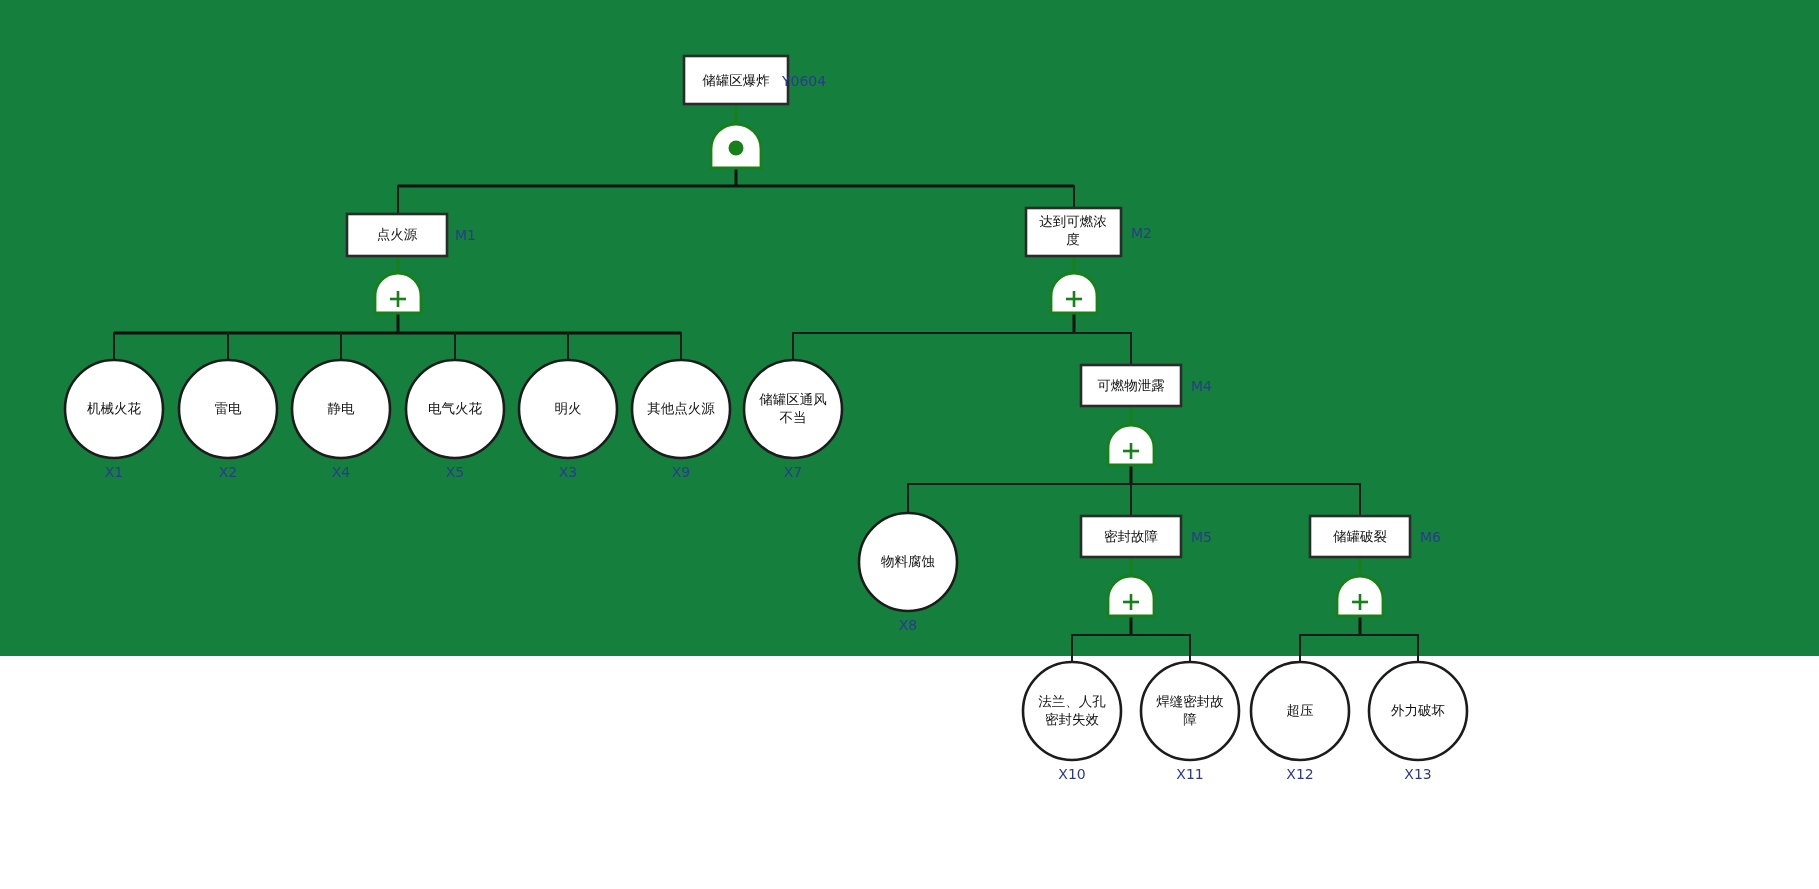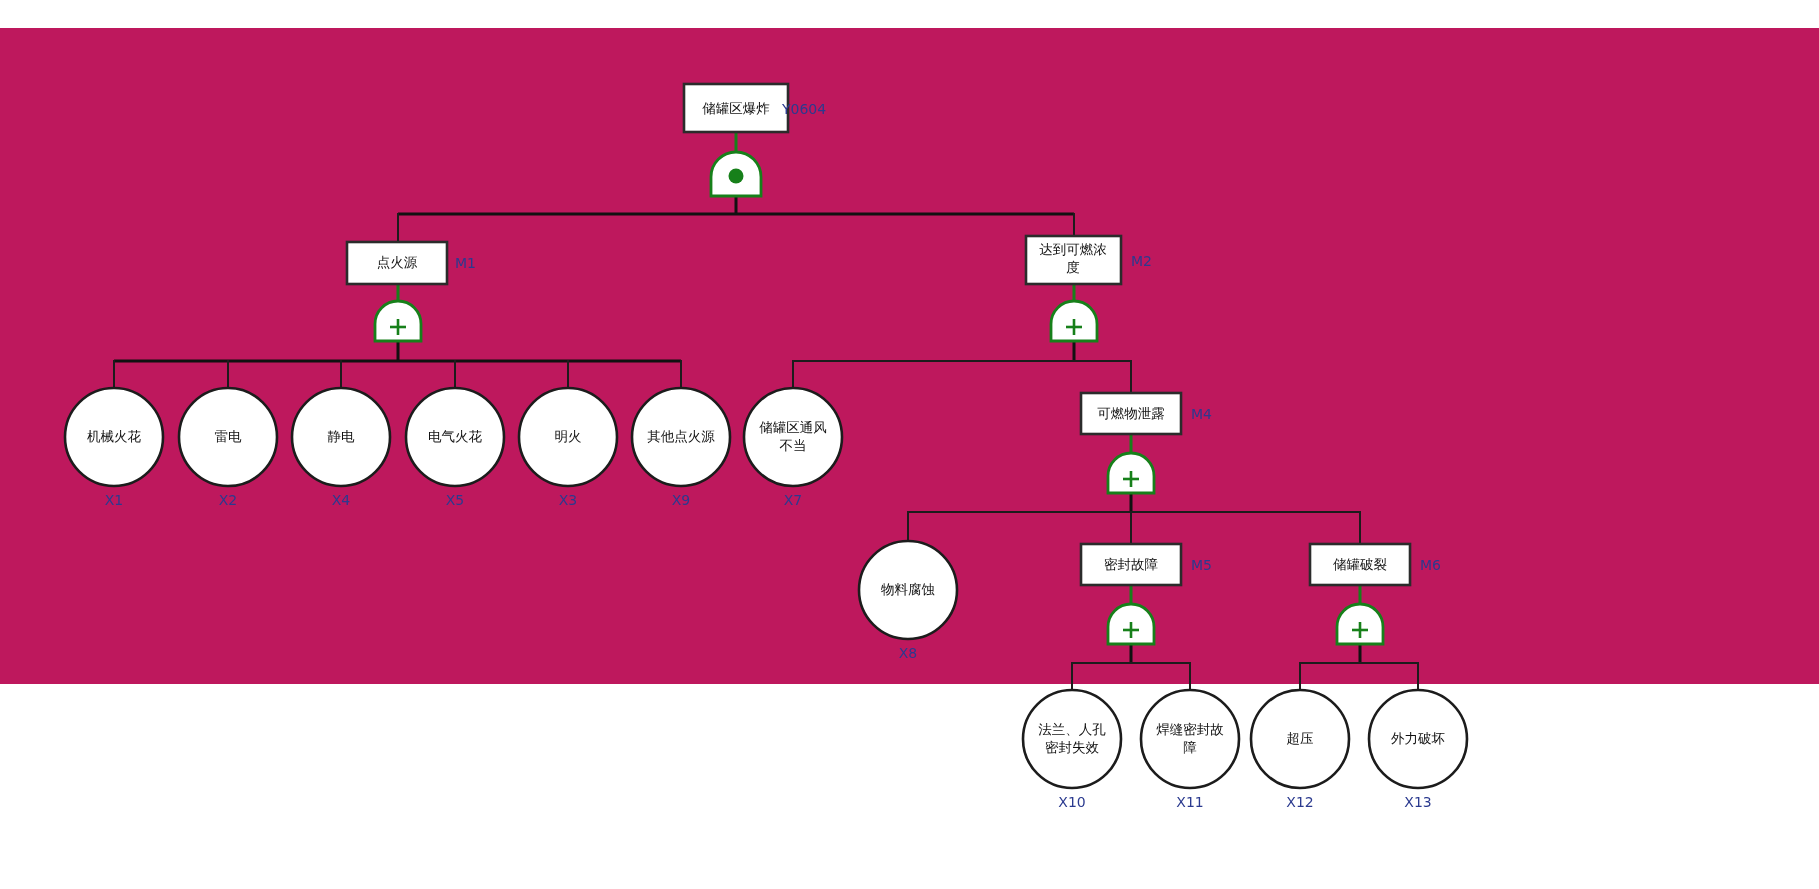--- a/index.html
+++ b/index.html
@@ -12,22 +12,21 @@
     font-family: "DejaVu Sans", "Liberation Sans", sans-serif;
     width: 1819px;
     height: 889px;
     overflow: hidden;
     position: relative;
   }
   #canvas {
     position: relative;
     width: 1819px;
     height: 656px;
-    background: #be185d;
-    margin-top: 28px;
+    background: #15803d;
   }
   svg#tree {
     position: absolute;
     left: 0;
     top: 0;
     width: 1819px;
     height: 889px;
     display: block;
   }
   .edge {

